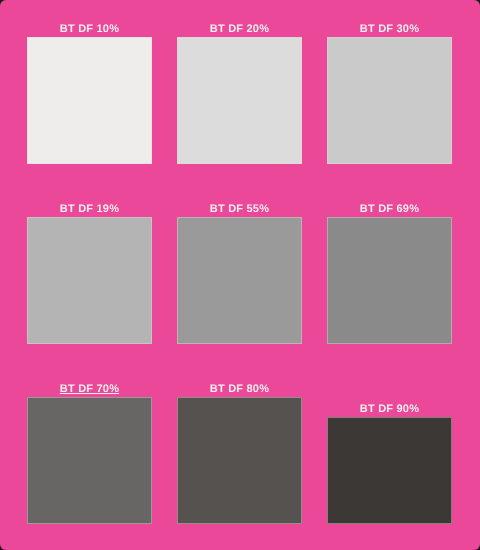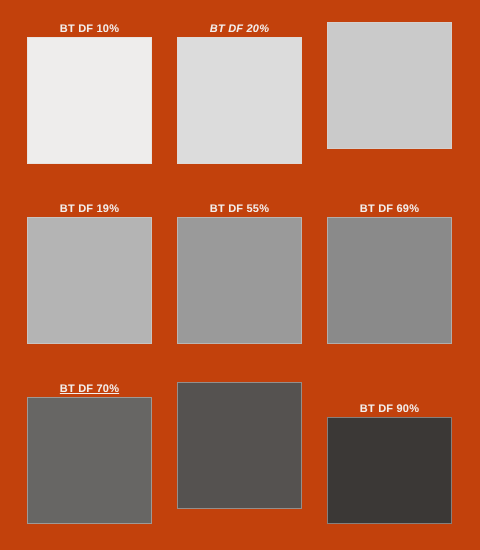--- a/index.html
+++ b/index.html
@@ -69,34 +69,35 @@
     width: 125px;
     height: 127px;
     box-sizing: border-box;
     border: 1px solid rgba(226, 214, 210, 0.45);
     background: #808080;
   }
 </style>
 </head>
 <body style="background: rgb(33, 26, 24);">
 
-<div id="swatch-board" style="background: #c2410c;">
+<div id="swatch-board" style="background: #ec4899; border-radius: 6px;">
   <div class="swatch-grid">
 
     <div class="swatch-cell">
       <span class="swatch-label" style="color: rgb(242, 238, 236);">BT DF 10%</span>
       <span class="swatch-chip" style="background: rgb(238, 237, 236); border-color: rgba(226, 214, 210, 0.45);"></span>
     </div>
 
     <div class="swatch-cell">
-      <span class="swatch-label" style="color: rgb(242, 238, 236); font-style: italic;">BT DF 20%</span>
+      <span class="swatch-label" style="color: rgb(242, 238, 236);">BT DF 20%</span>
       <span class="swatch-chip" style="background: rgb(220, 220, 220); border-color: rgba(226, 214, 210, 0.45);"></span>
     </div>
 
     <div class="swatch-cell">
+      <span class="swatch-label" style="color: rgb(242, 238, 236);">BT DF 30%</span>
       <span class="swatch-chip" style="background: rgb(202, 202, 202); border-color: rgba(226, 214, 210, 0.45);"></span>
     </div>
 
     <div class="swatch-cell">
       <span class="swatch-label" style="color: rgb(242, 238, 236);">BT DF 19%</span>
       <span class="swatch-chip" style="background: rgb(180, 180, 180); border-color: rgba(226, 214, 210, 0.45);"></span>
     </div>
 
     <div class="swatch-cell">
       <span class="swatch-label" style="color: rgb(242, 238, 236);">BT DF 55%</span>
@@ -107,20 +108,21 @@
       <span class="swatch-label" style="color: rgb(242, 238, 236);">BT DF 69%</span>
       <span class="swatch-chip" style="background: rgb(138, 138, 138); border-color: rgba(226, 214, 210, 0.45);"></span>
     </div>
 
     <div class="swatch-cell">
       <span class="swatch-label" style="color: rgb(242, 238, 236); text-decoration: underline;">BT DF 70%</span>
       <span class="swatch-chip" style="background: rgb(103, 102, 100); border-color: rgba(226, 214, 210, 0.45);"></span>
     </div>
 
     <div class="swatch-cell">
+      <span class="swatch-label" style="color: rgb(242, 238, 236);">BT DF 80%</span>
       <span class="swatch-chip" style="background: rgb(85, 82, 80); border-color: rgba(226, 214, 210, 0.45);"></span>
     </div>
 
     <div class="swatch-cell">
       <span class="swatch-label" style="color: rgb(242, 238, 236); margin-top: 20px;">BT DF 90%</span>
       <span class="swatch-chip" style="background: rgb(59, 56, 54); border-color: rgba(226, 214, 210, 0.45);"></span>
     </div>
 
   </div>
 </div>

